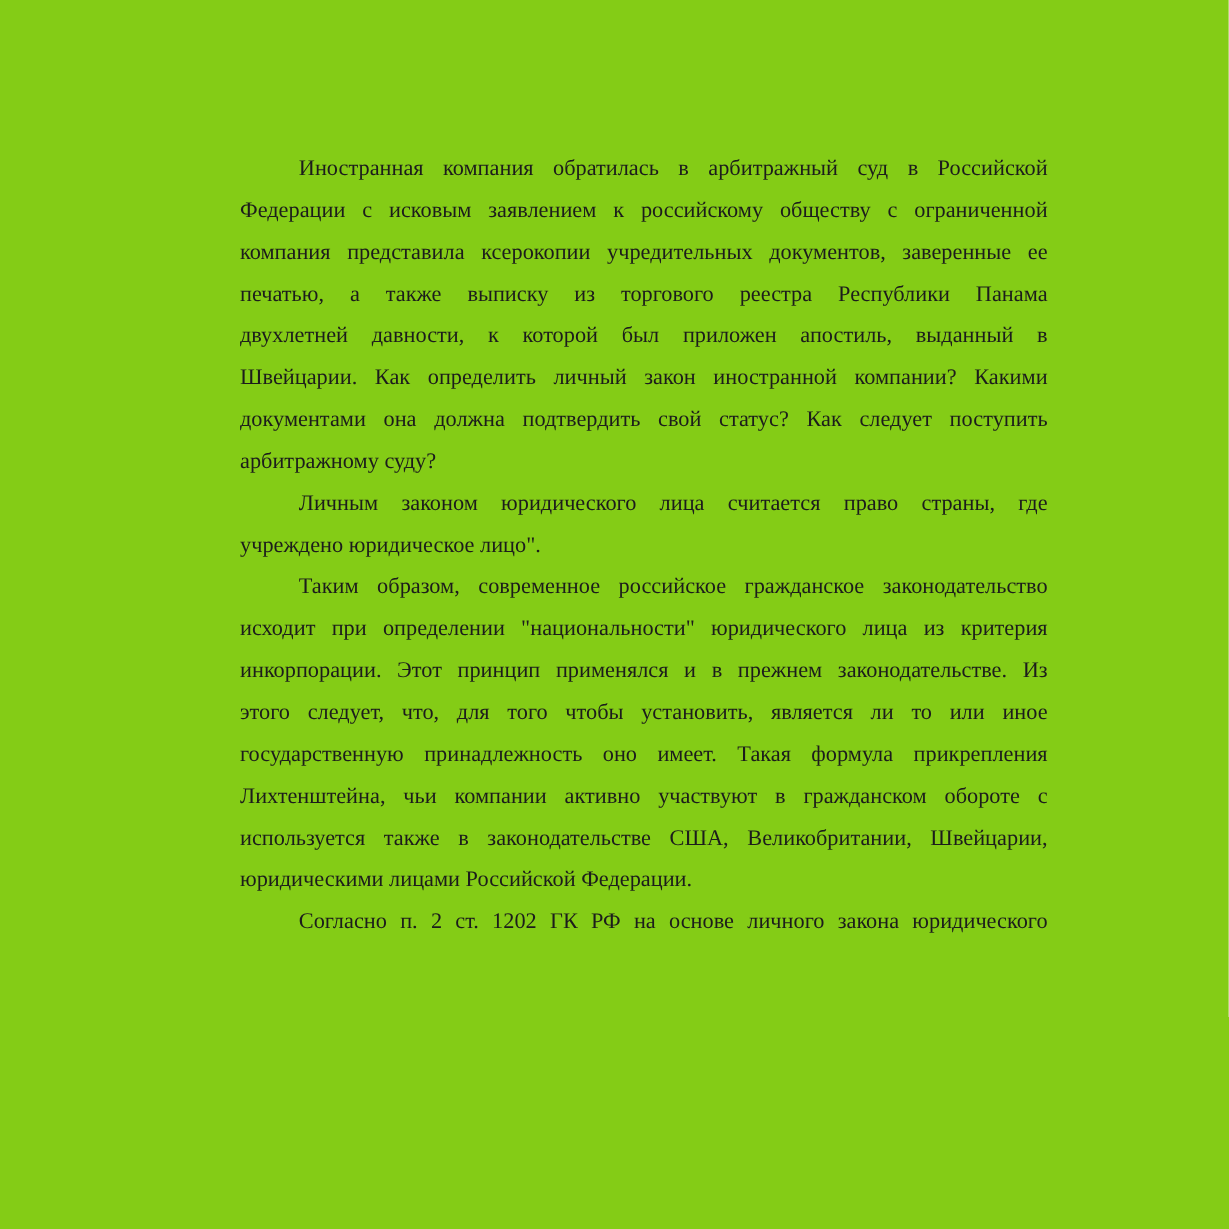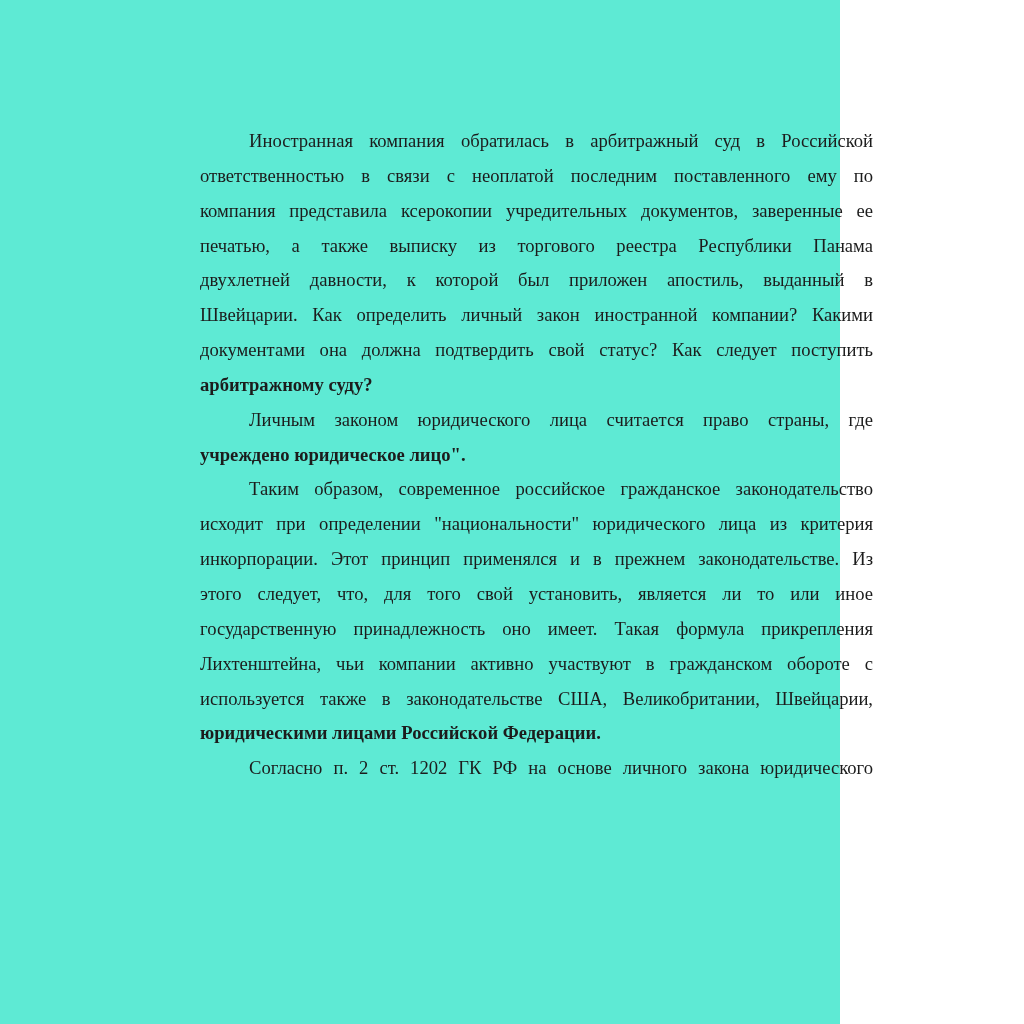--- a/index.html
+++ b/index.html
@@ -10,23 +10,23 @@
     body {
       width: 1024px;
       height: 1024px;
       position: relative;
       overflow: hidden;
     }
     .page {
       position: absolute;
       left: 0;
       top: 0;
-      width: 840px;
+      width: 1024px;
       height: 1024px;
-      background: #5eead4;
+      background: #84cc16;
     }
     .text-block {
       position: absolute;
       left: 200px;
       top: 124px;
       width: 673px;
       font-family: "Liberation Serif", "DejaVu Serif", serif;
       font-size: 18.6px;
       color: #1c1c1c;
     }
@@ -34,53 +34,52 @@
       height: 34.85px;
       line-height: 34.85px;
       white-space: nowrap;
       text-align: justify;
       text-align-last: justify;
       overflow: visible;
     }
     .line.last {
       text-align: right;
       text-align-last: left;
-      font-weight: bold;
     }
     .line.indent {
       padding-left: 49px;
     }
   </style>
 </head>
 <body>
 
 <div class="page">
   <div class="text-block">
 
     <div>
       <div class="line indent">Иностранная компания обратилась в арбитражный суд в Российской</div>
-      <div class="line">ответственностью в связи с неоплатой последним поставленного ему по</div>
+      <div class="line">Федерации с исковым заявлением к российскому обществу с ограниченной</div>
       <div class="line">компания представила ксерокопии учредительных документов, заверенные ее</div>
       <div class="line">печатью, а также выписку из торгового реестра Республики Панама</div>
       <div class="line">двухлетней давности, к которой был приложен апостиль, выданный в</div>
       <div class="line">Швейцарии. Как определить личный закон иностранной компании? Какими</div>
       <div class="line">документами она должна подтвердить свой статус? Как следует поступить</div>
       <div class="line last">арбитражному суду?</div>
     </div>
 
     <div>
       <div class="line indent">Личным законом юридического лица считается право страны, где</div>
       <div class="line last">учреждено юридическое лицо".</div>
     </div>
 
     <div>
       <div class="line indent">Таким образом, современное российское гражданское законодательство</div>
       <div class="line">исходит при определении "национальности" юридического лица из критерия</div>
       <div class="line">инкорпорации. Этот принцип применялся и в прежнем законодательстве. Из</div>
-      <div class="line">этого следует, что, для того свой установить, является ли то или иное</div>
+      <div class="line">этого следует, что, для того чтобы установить, является ли то или иное</div>
       <div class="line">государственную принадлежность оно имеет. Такая формула прикрепления</div>
       <div class="line">Лихтенштейна, чьи компании активно участвуют в гражданском обороте с</div>
       <div class="line">используется также в законодательстве США, Великобритании, Швейцарии,</div>
       <div class="line last">юридическими лицами Российской Федерации.</div>
     </div>
 
     <div>
       <div class="line indent">Согласно п. 2 ст. 1202 ГК РФ на основе личного закона юридического</div>
     </div>
 

